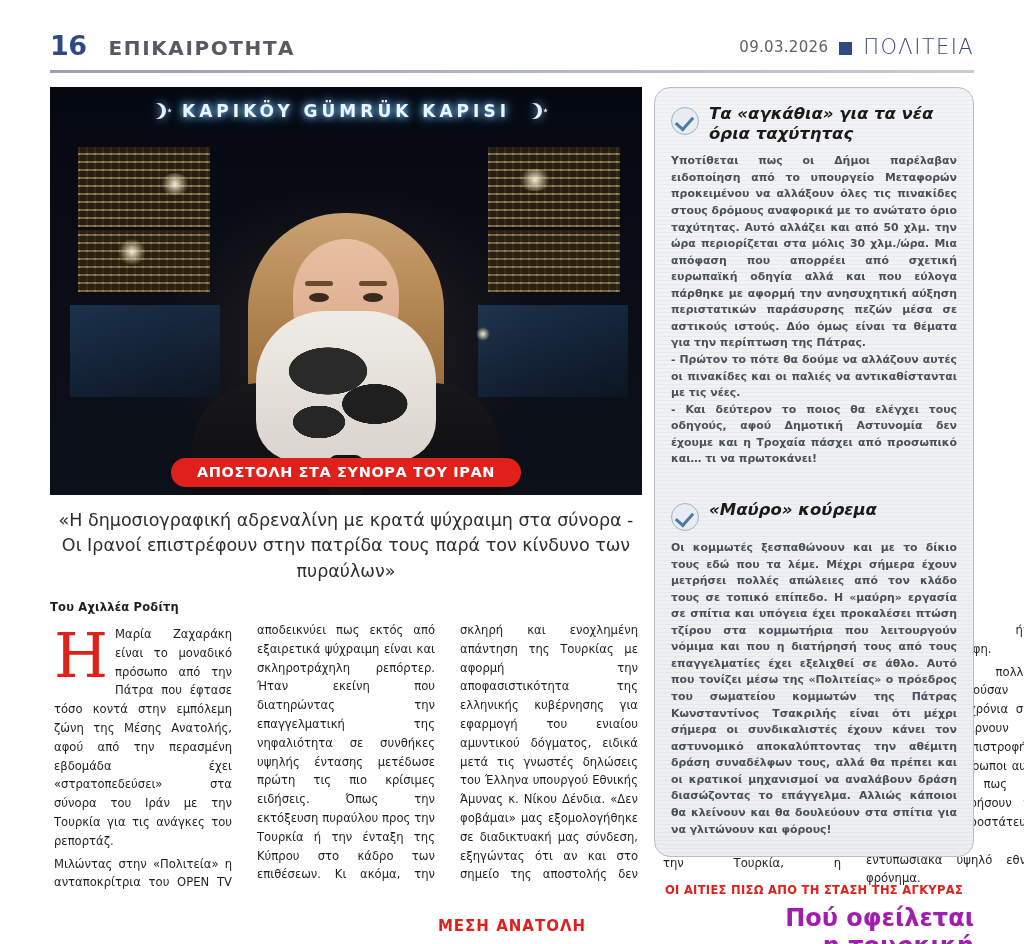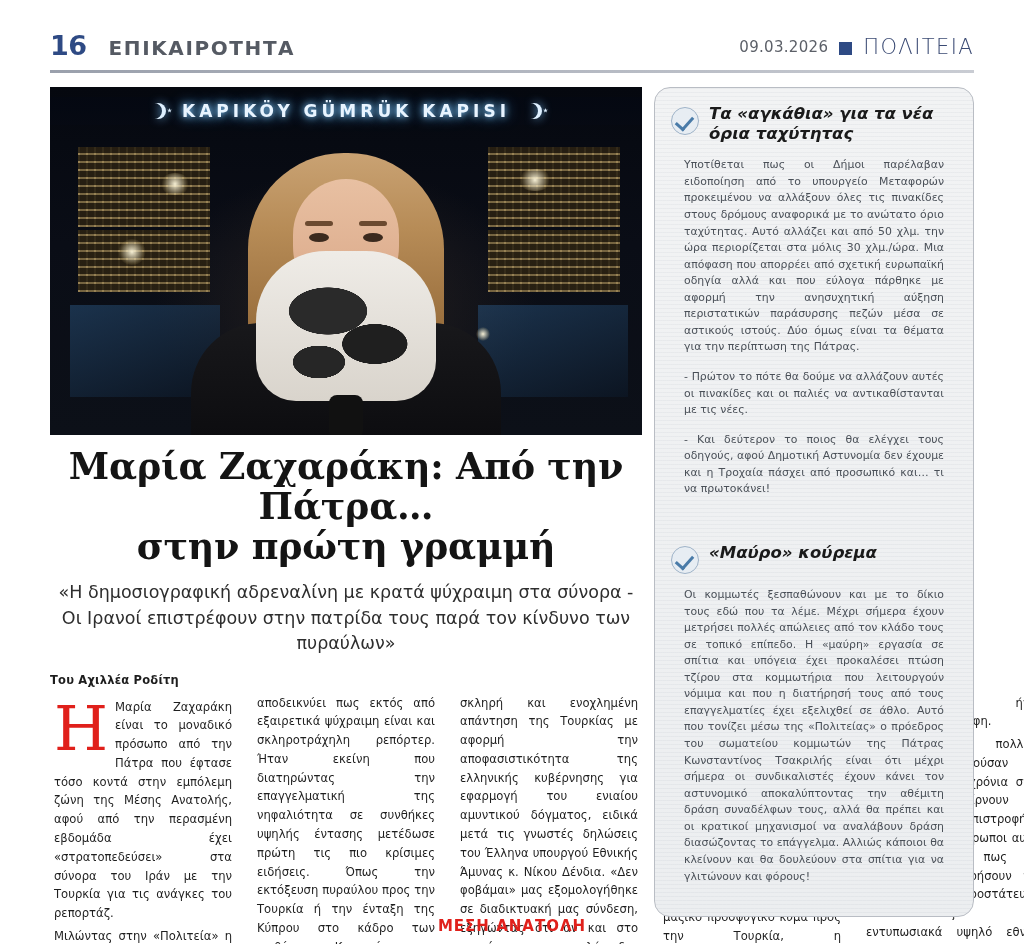--- a/index.html
+++ b/index.html
@@ -90,21 +90,21 @@
     margin-top: 14px;
   }
   .left-col { width: 592px; }
   .gutter  { width: 12px; }
   .right-col { width: 320px; position: relative; }
 
   
   .photo-wrap {
     position: relative;
     width: 592px;
-    height: 348px;
+    height: 408px;
     overflow: hidden;
     background: #05070c;
   }
   .photo {
     position: absolute;
     inset: 0;
     background:
       radial-gradient(ellipse 46% 55% at 50% 62%, rgba(60,48,40,0.55), rgba(0,0,0,0) 70%),
       linear-gradient(to bottom, #05080f 0%, #070a12 16%, #0a0d16 45%, #0c1018 100%);
   }
@@ -373,21 +373,21 @@
     font-size: 16.5px;
     line-height: 1.22;
     color: #1a1a1a;
   }
   .note-body {
     font-size: 10.9px;
     line-height: 1.52;
     color: #4a5058;
     text-align: justify;
   }
-  .note-body p { margin: 13px; }
+  .note-body p { margin: 0; font-weight: bold; }
   .note-gap { height: 18px; }
   .note-head.second { margin-top: 14px; }
 
   
   .sec-kicker {
     color: #e0201b;
     font-weight: bold;
     font-size: 11.5px;
     text-align: center;
     letter-spacing: 0.3px;
@@ -472,26 +472,23 @@
           <div class="brow l"></div>
           <div class="brow r"></div>
           <div class="eye l"></div>
           <div class="eye r"></div>
           <div class="mouth"></div>
           <div class="coat"></div>
           <div class="scarf"></div>
           <div class="mic"></div>
         </div>
 
+        <div class="caption-pill">ΑΠΟΣΤΟΛΗ ΣΤΑ ΣΥΝΟΡΑ ΤΟΥ ΙΡΑΝ</div>
       </div>
 
-      <h1 class="headline">
-        <span>Μαρία Ζαχαράκη: Από την Πάτρα…</span>
-        <span class="l2">στην πρώτη γραμμή</span>
-      </h1>
 
       <div class="standfirst">«Η δημοσιογραφική αδρεναλίνη με κρατά ψύχραιμη στα σύνορα - Οι Ιρανοί επιστρέφουν στην πατρίδα τους παρά τον κίνδυνο των πυραύλων»</div>
 
       <div class="byline">Του Αχιλλέα Ροδίτη</div>
 
       <div class="body-cols">
         <p class="dropcap">Η Μαρία Ζαχαράκη είναι το μοναδικό πρόσωπο από την Πάτρα που έφτασε τόσο κοντά στην εμπόλεμη ζώνη της Μέσης Ανατολής, αφού από την περασμένη εβδομάδα έχει «στρατοπεδεύσει» στα σύνορα του Ιράν με την Τουρκία για τις ανάγκες του ρεπορτάζ.</p>
         <p>Μιλώντας στην «Πολιτεία» η ανταποκρίτρια του OPEN TV αποδεικνύει πως εκτός από εξαιρετικά ψύχραιμη είναι και σκληροτράχηλη ρεπόρτερ. Ήταν εκείνη που διατηρώντας την επαγγελματική της νηφαλιότητα σε συνθήκες υψηλής έντασης μετέδωσε πρώτη τις πιο κρίσιμες ειδήσεις. Όπως την εκτόξευση πυραύλου προς την Τουρκία ή την ένταξη της Κύπρου στο κάδρο των επιθέσεων. Κι ακόμα, την σκληρή και ενοχλημένη απάντηση της Τουρκίας με αφορμή την αποφασιστικότητα της ελληνικής κυβέρνησης για εφαρμογή του ενιαίου αμυντικού δόγματος, ειδικά μετά τις γνωστές δηλώσεις του Έλληνα υπουργού Εθνικής Άμυνας κ. Νίκου Δένδια. «Δεν φοβάμαι» μας εξομολογήθηκε σε διαδικτυακή μας σύνδεση, εξηγώντας ότι αν και στο σημείο της αποστολής δεν υπάρχουν άμεσες συγκρούσεις, η ηρεμία της μάλλον τροφοδοτείται από τη λεγόμενη δημοσιογραφική αδρεναλίνη.</p>
         <div class="subhead-red">
           <span>ΤΙ ΕΙΔΕ, ΤΙ ΤΗΣ</span><br>

